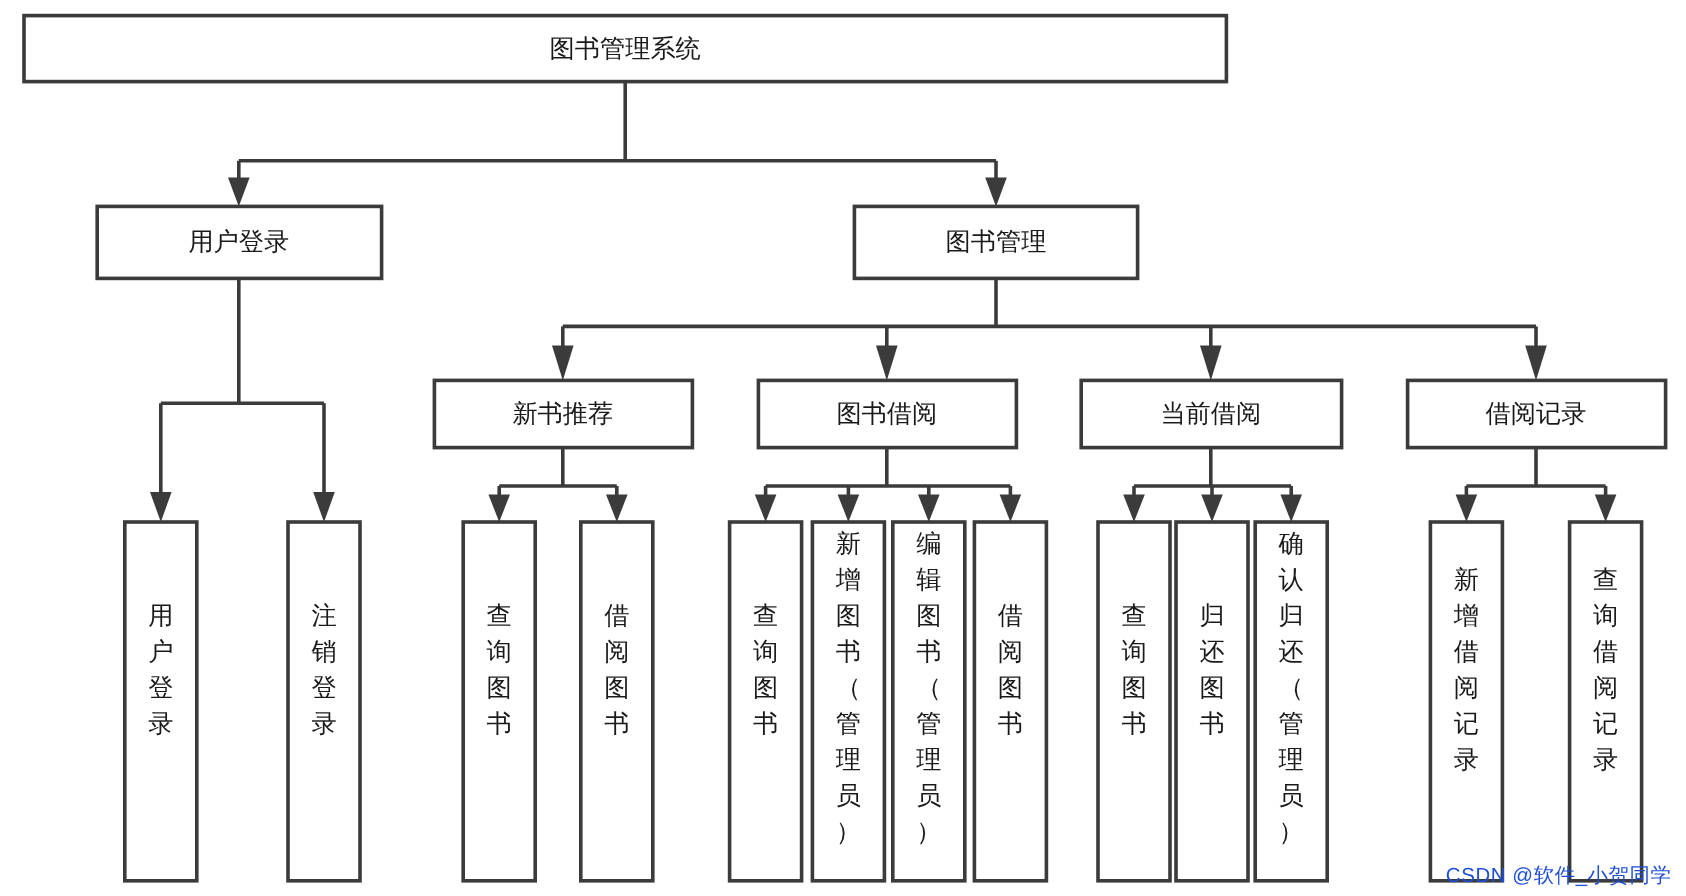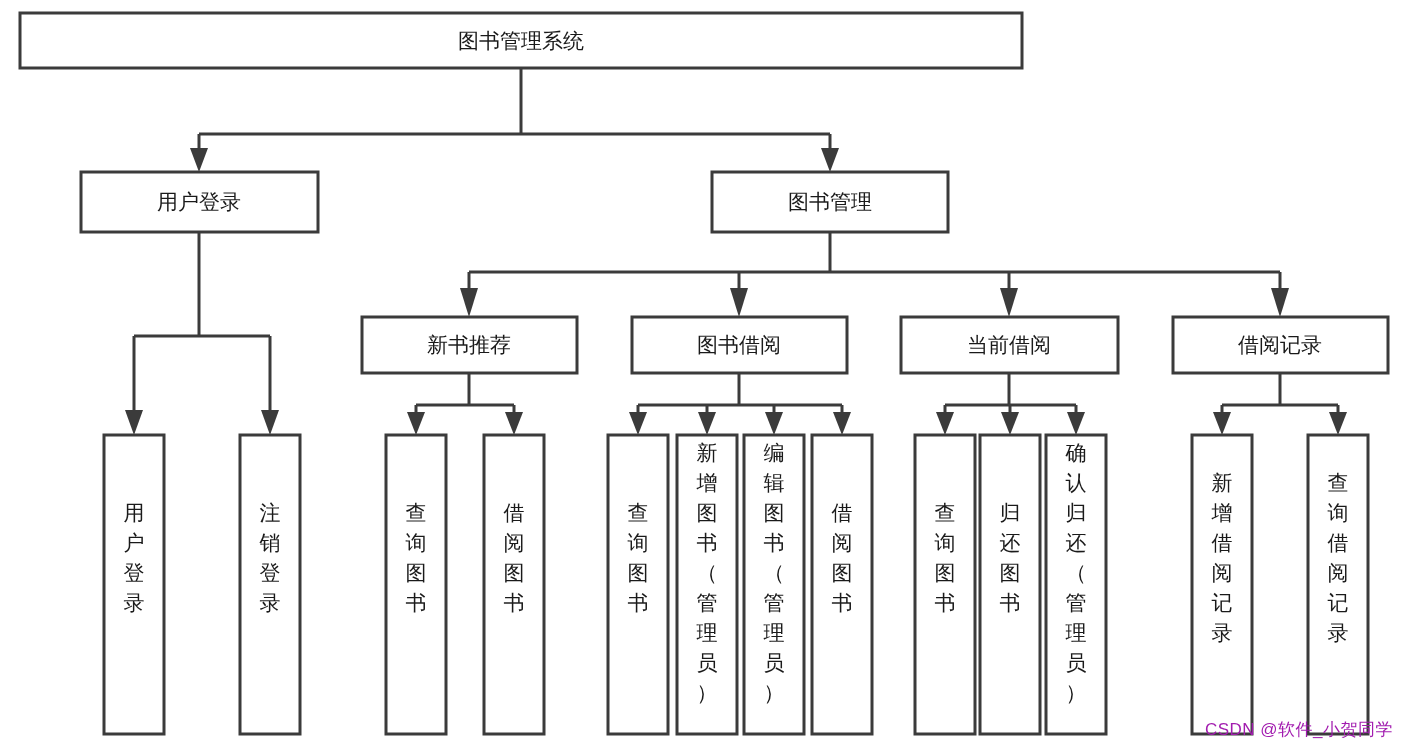--- a/index.html
+++ b/index.html
@@ -53,21 +53,21 @@
     font-size: 21px;
     fill: #1a1a1a;
     text-anchor: middle;
   }
   .watermark {
     position: absolute;
     right: 12px;
     bottom: 6px;
     font-family: "Liberation Sans", "DejaVu Sans", sans-serif;
     font-size: 17px;
-    color: #a21caf;
+    color: #1d4ed8;
     letter-spacing: 0.5px;
     white-space: nowrap;
     pointer-events: none;
   }
 </style>
 </head>
 <body>
 
 <div id="diagram-root">
 

